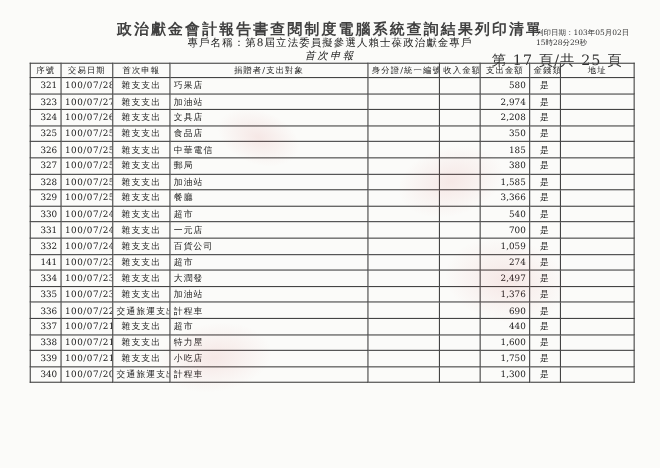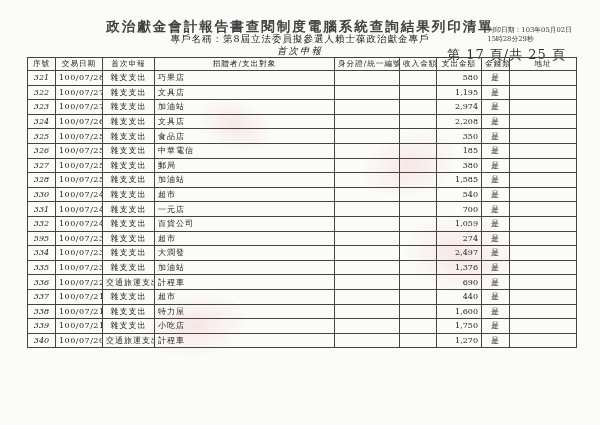--- a/index.html
+++ b/index.html
@@ -55,21 +55,21 @@
     white-space: nowrap;
     font-weight: normal;
     color: #222;
   }
   table.report th {
     text-align: center;
     font-size: 7.6px;
     height: 13px;
     letter-spacing: 1px;
   }
-  td.c0 { text-align: center; font-style: italic; }
+  td.c0 { text-align: right; }
   td.c1 { text-align: left; letter-spacing: 0.5px; }
   td.c2 { text-align: center; padding-left: 6px; letter-spacing: 1px; }
   td.c3 { text-align: left; padding-left: 8px; letter-spacing: 1px; margin-top: 18px; }
   td.c4 { text-align: center; }
   td.c5 { text-align: right; padding-right: 4px; }
   td.c6 { text-align: right; padding-right: 4px; }
   td.c7 { text-align: center; letter-spacing: 1px; }
   td.c8 { text-align: left; }
 
   .footer-note {
@@ -135,31 +135,20 @@
           <td class="c1">100/07/28</td>
           <td class="c2">雜支支出</td>
           <td class="c3">巧果店</td>
           <td class="c4"></td>
           <td class="c5"></td>
           <td class="c6">580</td>
           <td class="c7">是</td>
           <td class="c8"></td>
         </tr>
         <tr>
-          <td class="c0">322</td>
-          <td class="c1">100/07/27</td>
-          <td class="c2">雜支支出</td>
-          <td class="c3">文具店</td>
-          <td class="c4"></td>
-          <td class="c5"></td>
-          <td class="c6">1,195</td>
-          <td class="c7">是</td>
-          <td class="c8"></td>
-        </tr>
-        <tr>
           <td class="c0">323</td>
           <td class="c1">100/07/27</td>
           <td class="c2">雜支支出</td>
           <td class="c3">加油站</td>
           <td class="c4"></td>
           <td class="c5"></td>
           <td class="c6">2,974</td>
           <td class="c7">是</td>
           <td class="c8"></td>
         </tr>
@@ -212,20 +201,31 @@
           <td class="c1">100/07/25</td>
           <td class="c2">雜支支出</td>
           <td class="c3">加油站</td>
           <td class="c4"></td>
           <td class="c5"></td>
           <td class="c6">1,585</td>
           <td class="c7">是</td>
           <td class="c8"></td>
         </tr>
         <tr>
+          <td class="c0">329</td>
+          <td class="c1">100/07/25</td>
+          <td class="c2">雜支支出</td>
+          <td class="c3">餐廳</td>
+          <td class="c4"></td>
+          <td class="c5"></td>
+          <td class="c6">3,366</td>
+          <td class="c7">是</td>
+          <td class="c8"></td>
+        </tr>
+        <tr>
           <td class="c0">330</td>
           <td class="c1">100/07/24</td>
           <td class="c2">雜支支出</td>
           <td class="c3">超市</td>
           <td class="c4"></td>
           <td class="c5"></td>
           <td class="c6">540</td>
           <td class="c7">是</td>
           <td class="c8"></td>
         </tr>
@@ -245,21 +245,21 @@
           <td class="c1">100/07/24</td>
           <td class="c2">雜支支出</td>
           <td class="c3">百貨公司</td>
           <td class="c4"></td>
           <td class="c5"></td>
           <td class="c6">1,059</td>
           <td class="c7">是</td>
           <td class="c8"></td>
         </tr>
         <tr>
-          <td class="c0">595</td>
+          <td class="c0">141</td>
           <td class="c1">100/07/23</td>
           <td class="c2">雜支支出</td>
           <td class="c3">超市</td>
           <td class="c4"></td>
           <td class="c5"></td>
           <td class="c6">274</td>
           <td class="c7">是</td>
           <td class="c8"></td>
         </tr>
         <tr>
@@ -328,21 +328,21 @@
           <td class="c7">是</td>
           <td class="c8"></td>
         </tr>
         <tr>
           <td class="c0">340</td>
           <td class="c1">100/07/20</td>
           <td class="c2">交通旅運支出</td>
           <td class="c3">計程車</td>
           <td class="c4"></td>
           <td class="c5"></td>
-          <td class="c6">1,270</td>
+          <td class="c6">1,300</td>
           <td class="c7">是</td>
           <td class="c8"></td>
         </tr>
       </tbody>
   </table>
 
 
   <div class="stamp s1"></div>
   <div class="stamp s2"></div>
   <div class="stamp s3"></div>

